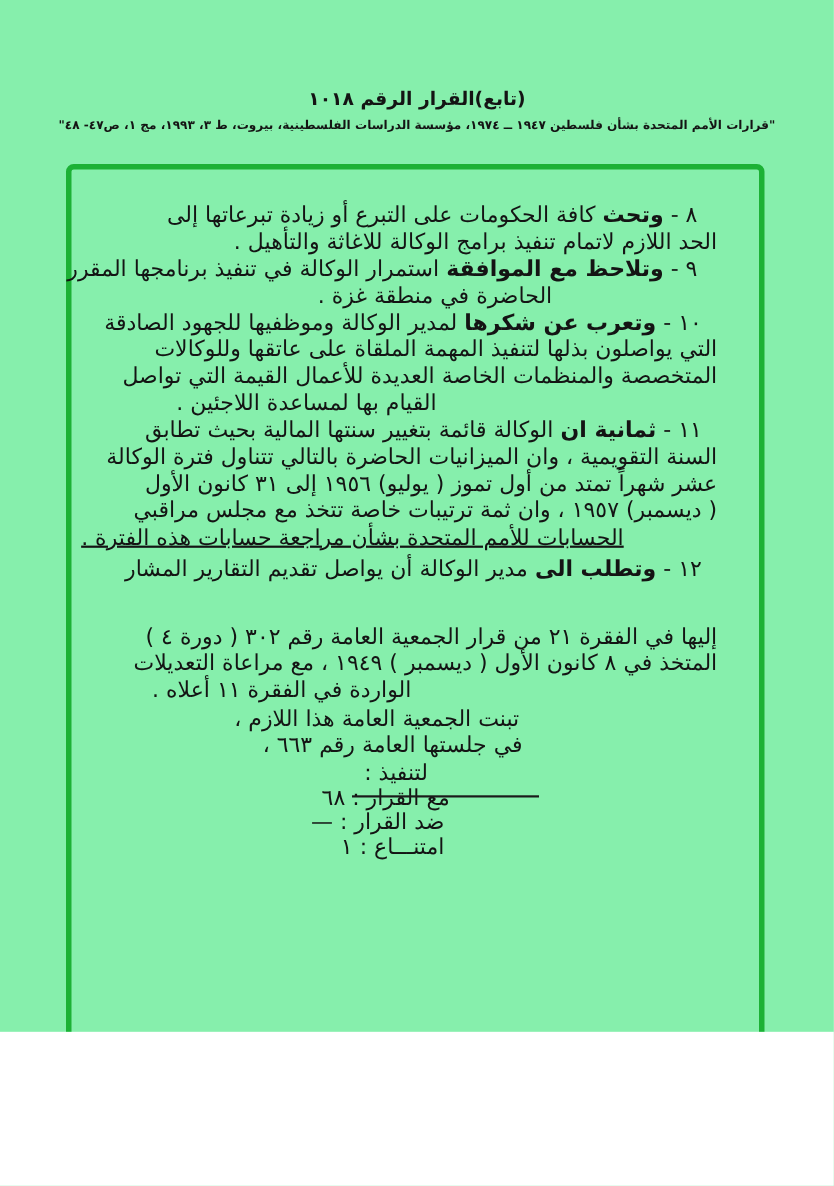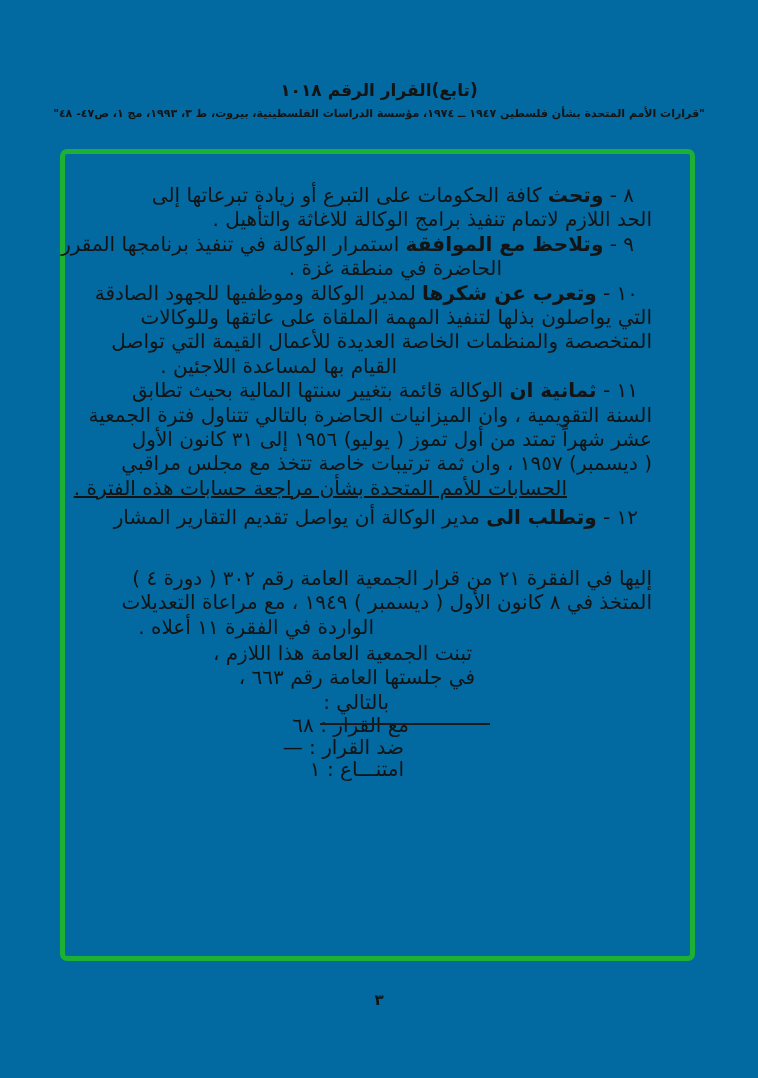--- a/index.html
+++ b/index.html
@@ -1,20 +1,20 @@
 <!DOCTYPE html>
 <html lang="ar"><head>
 <meta charset="utf-8">
 <style>
   html,body{margin:0;padding:0;}
   body{
     width:758px;height:1078px;background:#ffffff;
     font-family:"DejaVu Sans",sans-serif;color:#141414;
   }
-  .page{position:relative;width:758px;height:1078px;background:#0369a1;overflow:hidden;}
+  .page{position:relative;width:758px;height:938px;background:#86efac;overflow:hidden;}
 
   .doc-title{
     position:absolute;top:80px;left:0;width:100%;
     text-align:center;direction:rtl;
     font-weight:bold;font-size:17px;letter-spacing:0.2px;
   }
   .doc-citation{
     position:absolute;top:107px;left:0;width:100%;
     text-align:center;direction:rtl;
     font-weight:bold;font-size:11px;white-space:nowrap;
@@ -59,31 +59,31 @@
   <div class="res-body">
       <div class="ln" style="padding-right: 18px;"><span>٨ - </span><b>وتحث</b><span> كافة الحكومات على التبرع أو زيادة تبرعاتها إلى</span></div>
       <div class="ln" style="padding-right: 0px;"><span>الحد اللازم لاتمام تنفيذ برامج الوكالة للاغاثة والتأهيل .</span></div>
       <div class="ln" style="padding-right: 18px;"><span>٩ - </span><b>وتلاحظ مع الموافقة</b><span> استمرار الوكالة في تنفيذ برنامجها المقرر</span></div>
       <div class="ln" style="padding-right: 150px;"><span>الحاضرة في منطقة غزة .</span></div>
       <div class="ln" style="padding-right: 14px;"><span>١٠ - </span><b>وتعرب عن شكرها</b><span> لمدير الوكالة وموظفيها للجهود الصادقة</span></div>
       <div class="ln" style="padding-right: 0px;"><span>التي يواصلون بذلها لتنفيذ المهمة الملقاة على عاتقها وللوكالات</span></div>
       <div class="ln" style="padding-right: 0px;"><span>المتخصصة والمنظمات الخاصة العديدة للأعمال القيمة التي تواصل</span></div>
       <div class="ln" style="padding-right: 255px;"><span>القيام بها لمساعدة اللاجئين .</span></div>
       <div class="ln" style="padding-right: 14px;"><span>١١ - </span><b>ثمانية ان</b><span> الوكالة قائمة بتغيير سنتها المالية بحيث تطابق</span></div>
-      <div class="ln" style="padding-right: 0px;"><span>السنة التقويمية ، وان الميزانيات الحاضرة بالتالي تتناول فترة الجمعية</span></div>
+      <div class="ln" style="padding-right: 0px;"><span>السنة التقويمية ، وان الميزانيات الحاضرة بالتالي تتناول فترة الوكالة</span></div>
       <div class="ln" style="padding-right: 0px;"><span>عشر شهراً تمتد من أول تموز ( يوليو) ١٩٥٦ إلى ٣١ كانون الأول</span></div>
       <div class="ln" style="padding-right: 0px;"><span>( ديسمبر) ١٩٥٧ ، وان ثمة ترتيبات خاصة تتخذ مع مجلس مراقبي</span></div>
       <div class="ln" style="padding-right: 85px; text-decoration: underline;"><span>الحسابات للأمم المتحدة بشأن مراجعة حسابات هذه الفترة .</span></div>
       <div class="ln" style="padding-right: 14px; margin-top: 5px;"><span>١٢ - </span><b>وتطلب الى</b><span> مدير الوكالة أن يواصل تقديم التقارير المشار</span></div>
       <div class="ln" style="padding-right: 0px; margin-top: 36px;"><span>إليها في الفقرة ٢١ من قرار الجمعية العامة رقم ٣٠٢ ( دورة ٤ )</span></div>
       <div class="ln" style="padding-right: 0px;"><span>المتخذ في ٨ كانون الأول ( ديسمبر ) ١٩٤٩ ، مع مراعاة التعديلات</span></div>
       <div class="ln" style="padding-right: 278px;"><span>الواردة في الفقرة ١١ أعلاه .</span></div>
       <div class="ln" style="padding-right: 180px; margin-top: 2px;"><span>تبنت الجمعية العامة هذا اللازم ،</span></div>
       <div class="ln" style="padding-right: 177px;"><span>في جلستها العامة رقم ٦٦٣ ،</span></div>
-      <div class="ln" style="padding-right: 263px;"><span>بالتالي :</span></div>
+      <div class="ln" style="padding-right: 263px;"><span>لتنفيذ :</span></div>
       <div class="ln" style="padding-right: 243px; line-height: 22px;"><span>مع القرار : ٦٨</span></div>
       <div class="ln" style="padding-right: 248px; line-height: 22px;"><span>ضد القرار : —</span></div>
       <div class="ln" style="padding-right: 248px; line-height: 22px;"><span>امتنـــاع : ١</span></div>
     </div>
 
   <div class="vote-rule"></div>
 
   <div class="page-number">٣</div>
 
 </div>

